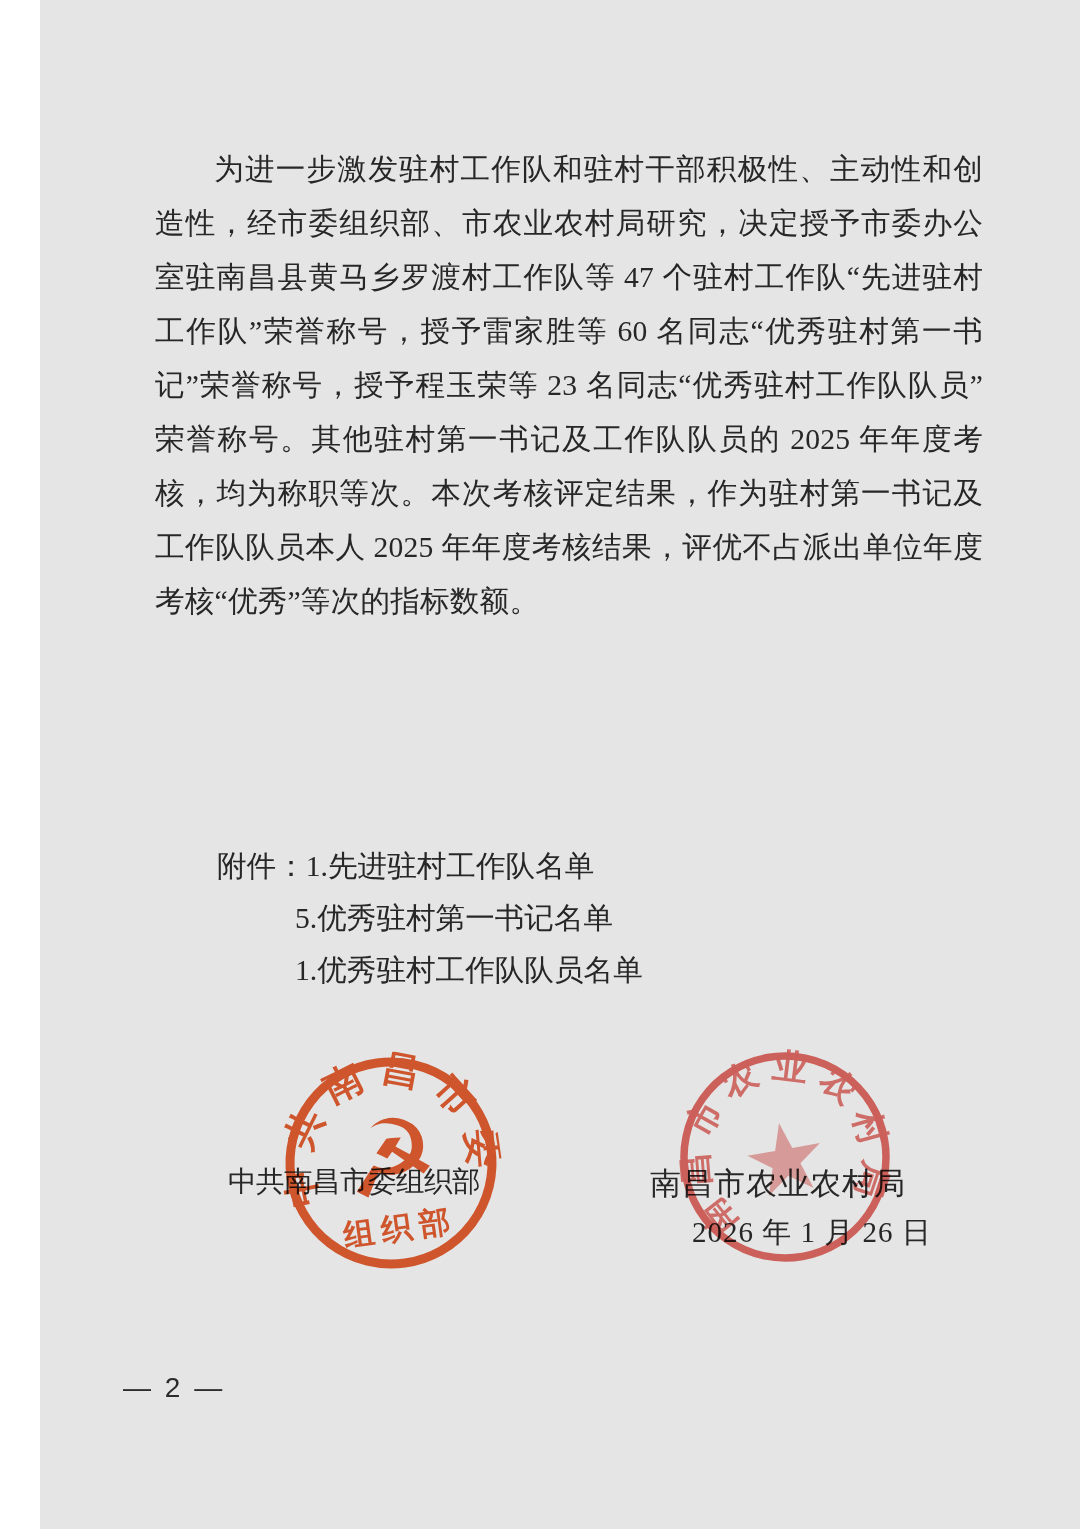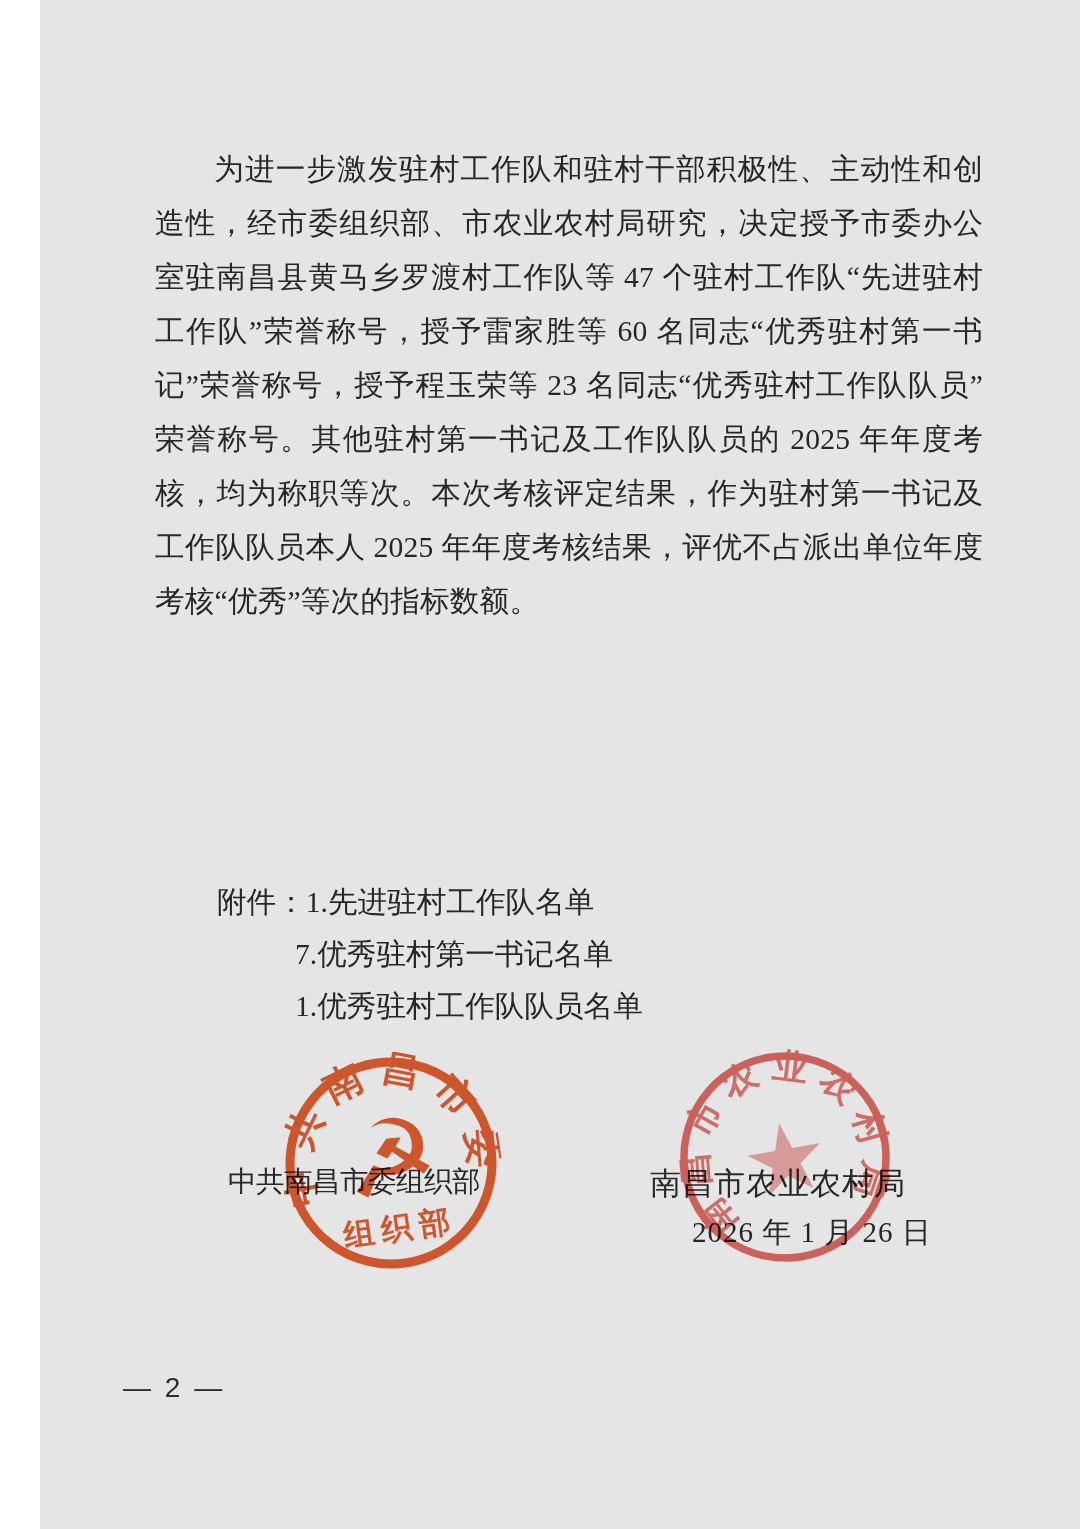--- a/index.html
+++ b/index.html
@@ -23,21 +23,21 @@
     font-size: 29.6px;
     line-height: 54px;
     text-align: justify;
     letter-spacing: 0.2px;
   }
   .body-text p { text-indent: 2em; margin: 0; }
   
   .attachments {
     position: absolute;
     left: 177px;
-    top: 876px;
+    top: 840px;
     font-size: 29.6px;
     line-height: 52px;
   }
   .attachments .att-item-indented { margin-left: 78px; }
   
   .sig {
     position: absolute;
     font-size: 30px;
     white-space: nowrap;
     color: #272727;
@@ -81,21 +81,21 @@
 <body>
 
 <div class="page">
 
   <div class="body-text">
     <p>为进一步激发驻村工作队和驻村干部积极性、主动性和创造性，经市委组织部、市农业农村局研究，决定授予市委办公室驻南昌县黄马乡罗渡村工作队等 47 个驻村工作队“先进驻村工作队”荣誉称号，授予雷家胜等 60 名同志“优秀驻村第一书记”荣誉称号，授予程玉荣等 23 名同志“优秀驻村工作队队员”荣誉称号。其他驻村第一书记及工作队队员的 2025 年年度考核，均为称职等次。本次考核评定结果，作为驻村第一书记及工作队队员本人 2025 年年度考核结果，评优不占派出单位年度考核“优秀”等次的指标数额。</p>
   </div>
 
   <div class="attachments">
     <div class="att-first"><span>附件：</span><span>1.先进驻村工作队名单</span></div>
-    <div class="att-item-indented">7.优秀驻村第一书记名单</div>
+    <div class="att-item-indented">5.优秀驻村第一书记名单</div>
     <div class="att-item-indented">1.优秀驻村工作队队员名单</div>
   </div>
 
   <div class="sig sig-left">中共南昌市委组织部</div>
   <div class="sig sig-right">南昌市农业农村局</div>
   <div class="sig sig-date">2026 年 1 月 26 日</div>
 
   <svg class="stamp stamp-left" viewBox="0 0 220 220" aria-hidden="true">
     <circle cx="110" cy="110" r="101" fill="none" stroke="#e4511f" stroke-width="9"></circle>
     <path id="arcL" d="M 40.7,150 A 80,80 0 1 1 179.3,150" fill="none"></path>

